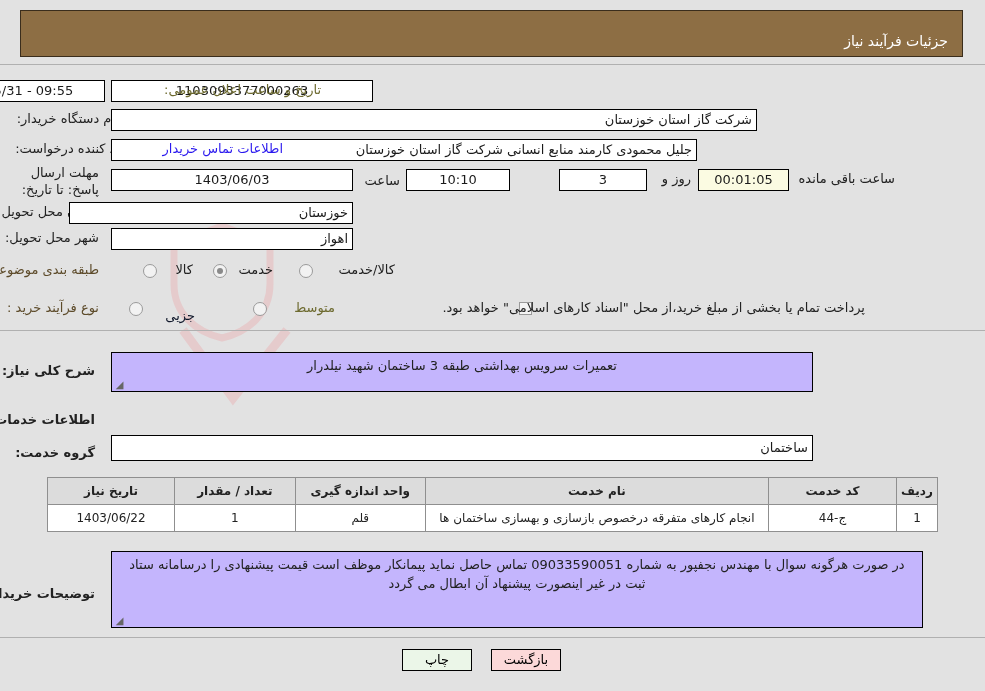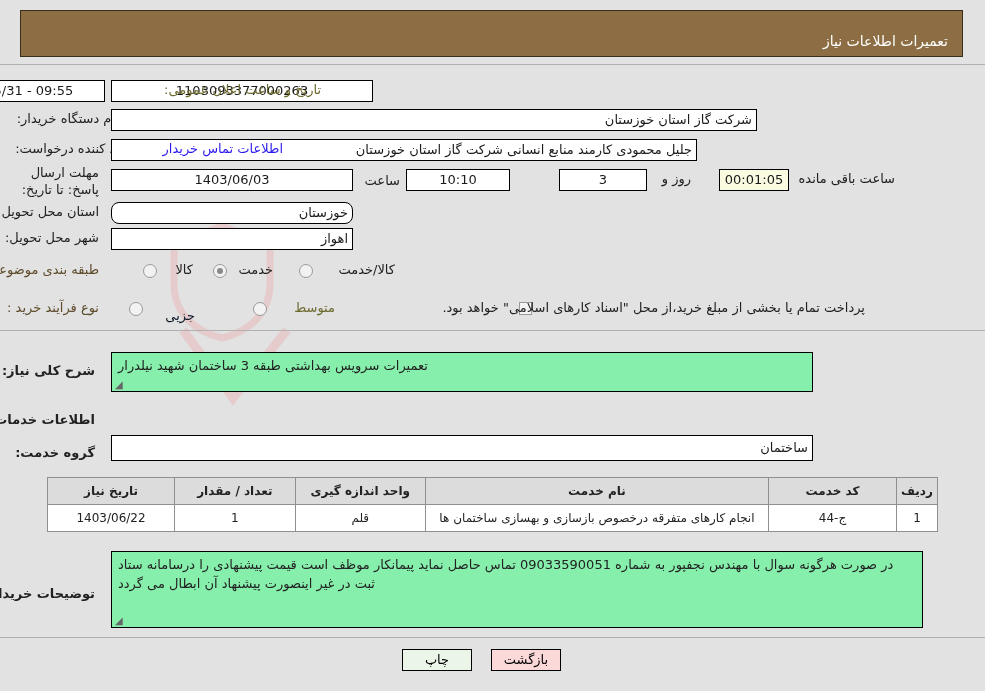--- a/index.html
+++ b/index.html
@@ -108,27 +108,27 @@
   .chk{
     position:absolute;
     width:13px;height:13px;
     background:#f4f4f4;
     border:1px solid #9a9a9a;
     box-sizing:border-box;
   }
   
   .ta{
     position:absolute;
-    background:#86efac;
+    background:#c4b5fd;
     border:1px solid #000000;
     box-sizing:border-box;
     font-size:13px;
     line-height:19px;
     padding:3px 6px;
-    text-align:left;
+    text-align:center;
     overflow:hidden;
     color:#222;
   }
   .ta .grip{
     position:absolute;left:3px;bottom:2px;
     width:9px;height:9px;
     color:#666;font-size:10px;line-height:9px;
   }
   
   .sechead{
@@ -184,21 +184,21 @@
     <path d="M52 4 L100 22 L100 62 C100 92 78 110 52 116 C26 110 4 92 4 62 L4 22 Z" fill="none" stroke="#e8b9bb" stroke-width="7"></path>
   </svg>
   <svg class="wm-arrow" viewBox="0 0 120 90">
     <path d="M8 10 L58 78 L112 10" fill="none" stroke="#e8b9bb" stroke-width="9"></path>
   </svg>
 </div>
 
 <div class="page">
 
   <div class="titlebar">
-    <span>تعمیرات اطلاعات نیاز</span>
+    <span>جزئیات فرآیند نیاز</span>
   </div>
 
   <div class="rule" style="top:64px;"></div>
 
   <div class="lbl" style="right:886px;top:82px;">شماره نیاز:</div>
   <div class="box center" style="right:612px;top:80px;width:262px;">1103093377000263</div>
 
   <div class="lbl olive" style="right:664px;top:82px;">تاریخ و ساعت اعلان عمومی:</div>
   <div class="box center" style="right:880px;top:80px;width:189px;">09:55 - 1403/05/31</div>
 
@@ -208,25 +208,25 @@
   <div class="lbl" style="right:850px;top:141px;">ایجاد کننده درخواست:</div>
   <div class="box right" style="right:288px;top:139px;width:586px;">جلیل محمودی کارمند منابع انسانی شرکت گاز استان خوزستان</div>
   <div class="linkish" style="right:702px;top:141px;">اطلاعات تماس خریدار</div>
 
   <div class="lbl" style="right:886px;top:164px;line-height:17px;white-space:normal;width:78px;text-align:right;">مهلت ارسال پاسخ: تا تاریخ:</div>
   <div class="box center" style="right:632px;top:169px;width:242px;">1403/06/03</div>
   <div class="plaintext" style="right:585px;top:173px;">ساعت</div>
   <div class="box center" style="right:475px;top:169px;width:104px;">10:10</div>
   <div class="box center" style="right:338px;top:169px;width:88px;">3</div>
   <div class="plaintext" style="right:294px;top:171px;">روز و</div>
-  <div class="box center yellow" style="right:196px;top:169px;width:70px;">00:01:05</div>
+  <div class="box center yellow" style="right:196px;top:169px;width:91px;">00:01:05</div>
   <div class="plaintext" style="right:90px;top:171px;">ساعت باقی مانده</div>
 
   <div class="lbl" style="right:886px;top:204px;">استان محل تحویل:</div>
-  <div class="box right" style="right:632px;top:202px;width:242px;border-radius:8px;">خوزستان</div>
+  <div class="box right" style="right:632px;top:202px;width:284px;">خوزستان</div>
 
   <div class="lbl" style="right:886px;top:230px;">شهر محل تحویل:</div>
   <div class="box right" style="right:632px;top:228px;width:242px;">اهواز</div>
 
   <div class="lbl brown" style="right:886px;top:262px;">طبقه بندی موضوعی:</div>
 
   <div class="radio" style="right:828px;top:264px;"></div>
   <div class="plaintext" style="right:792px;top:262px;">کالا</div>
 
   <div class="radio checked" style="right:758px;top:264px;"></div>

